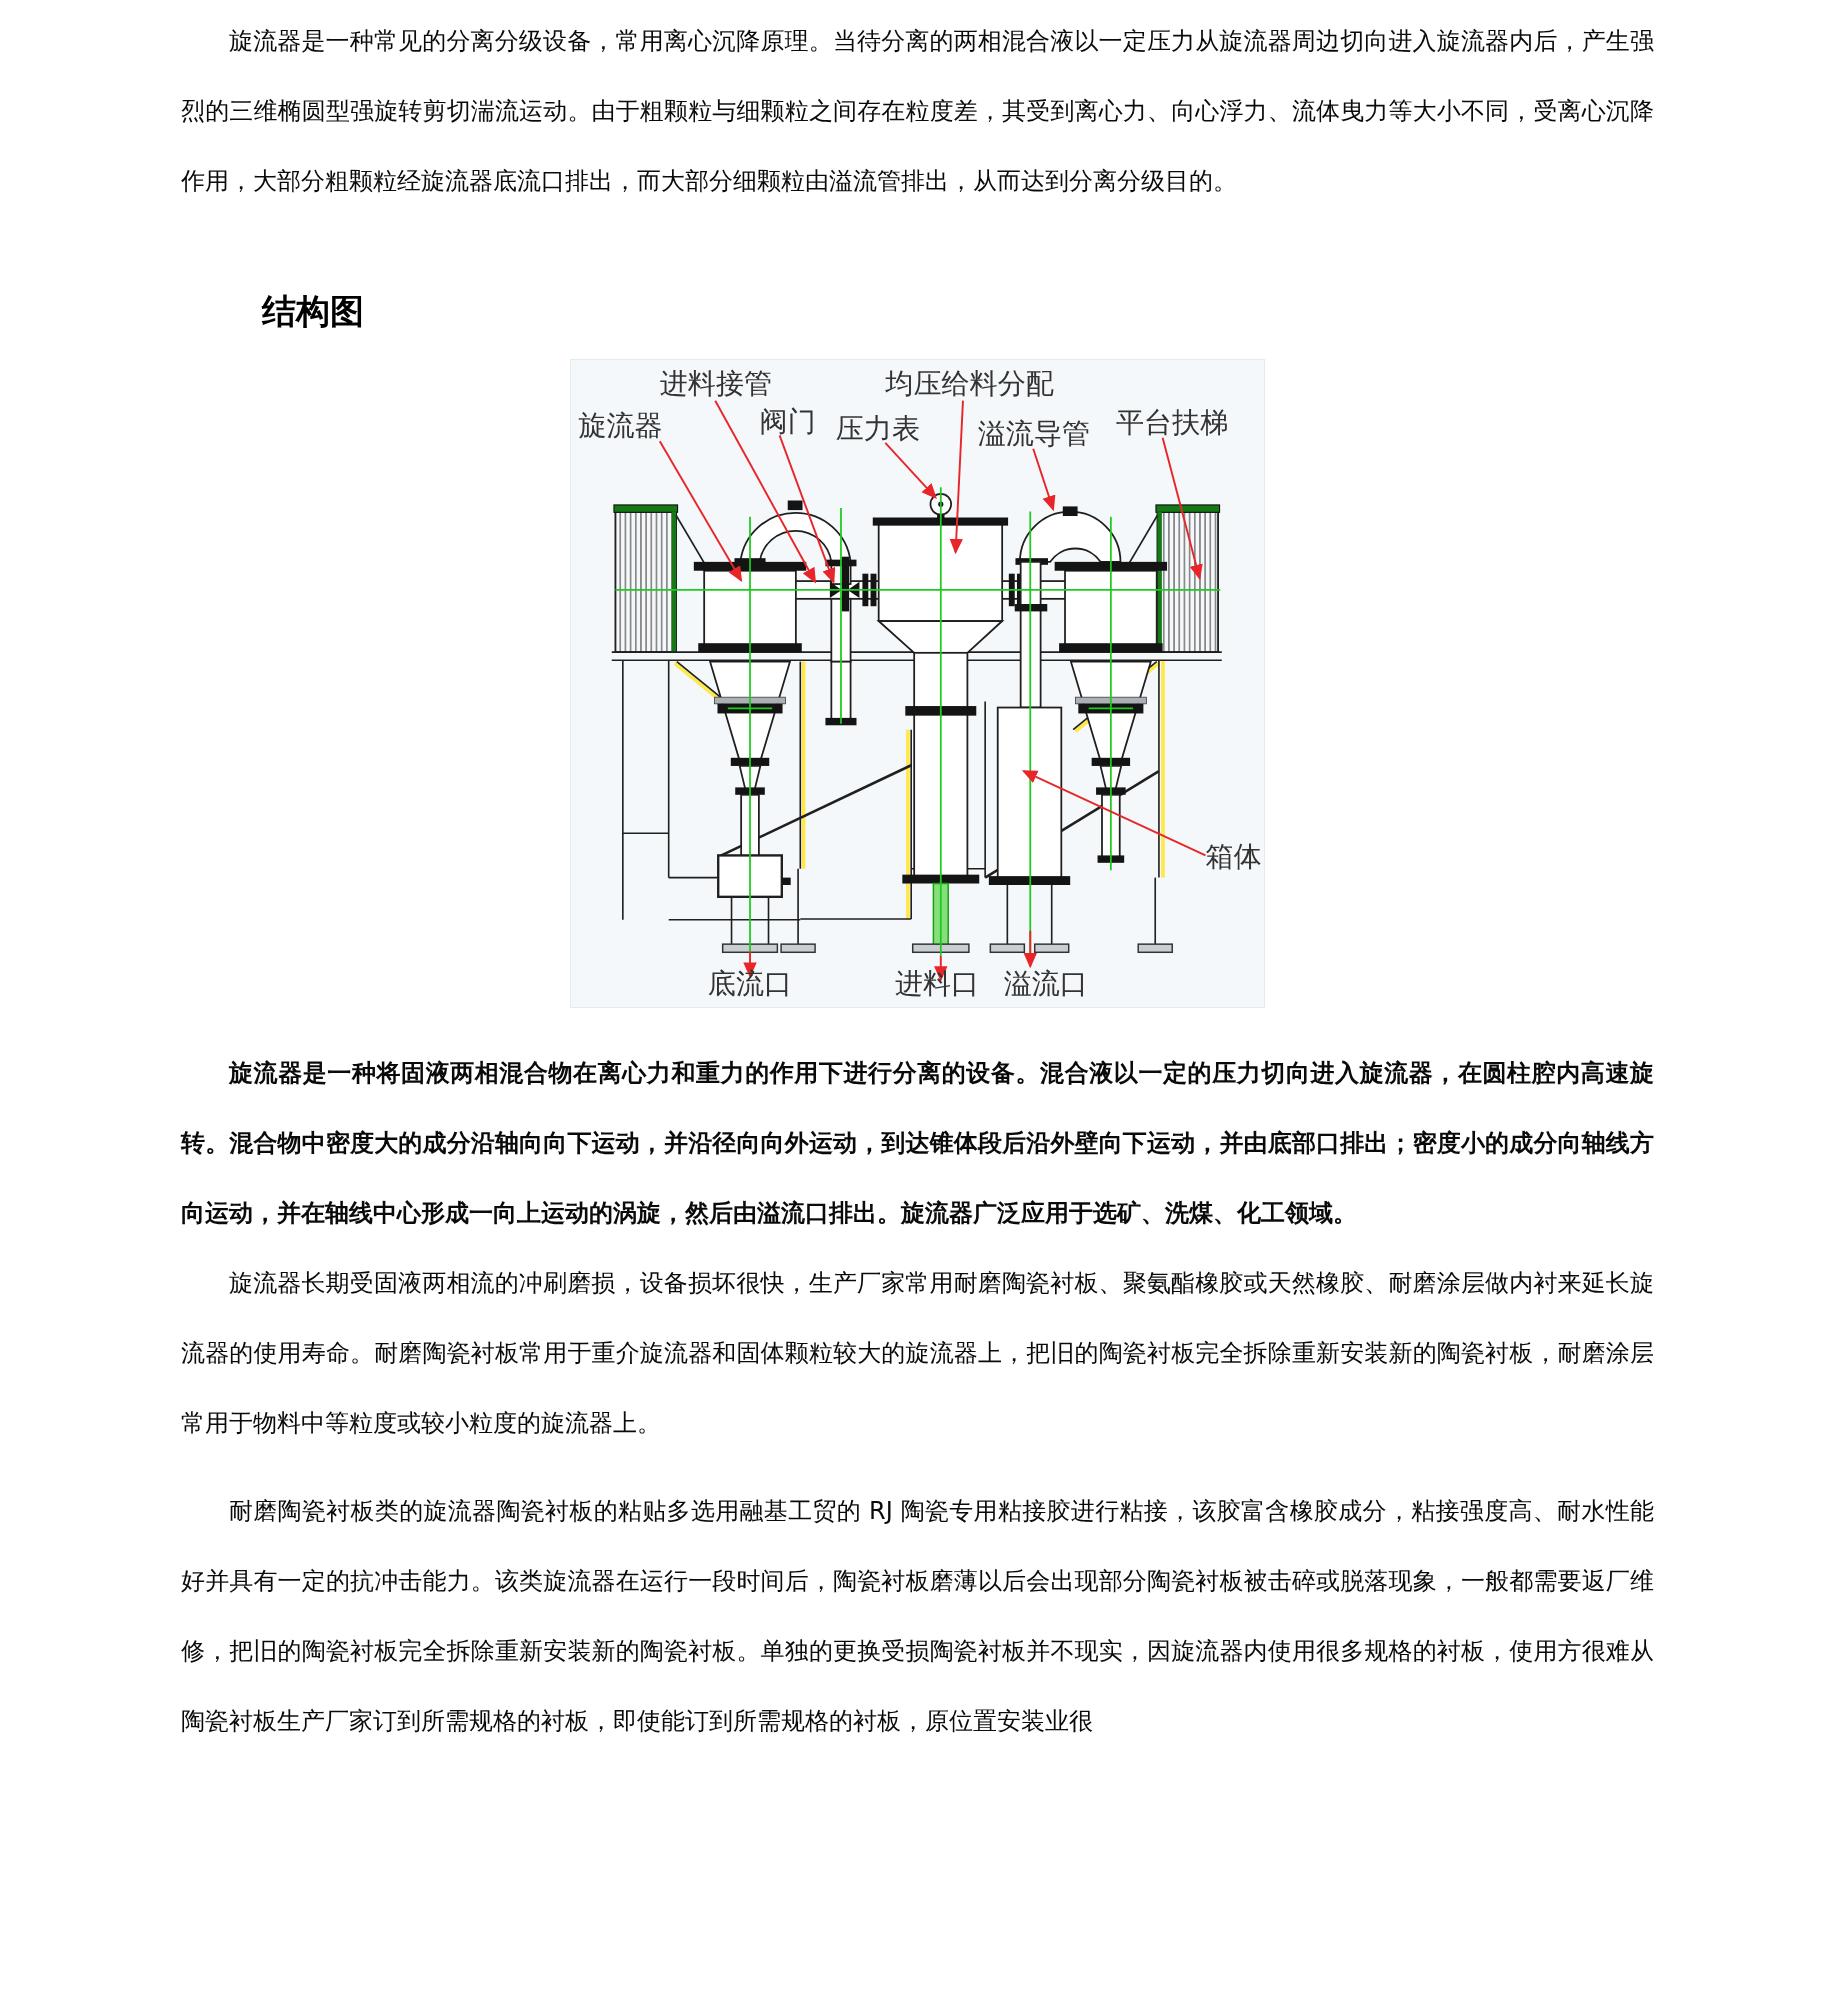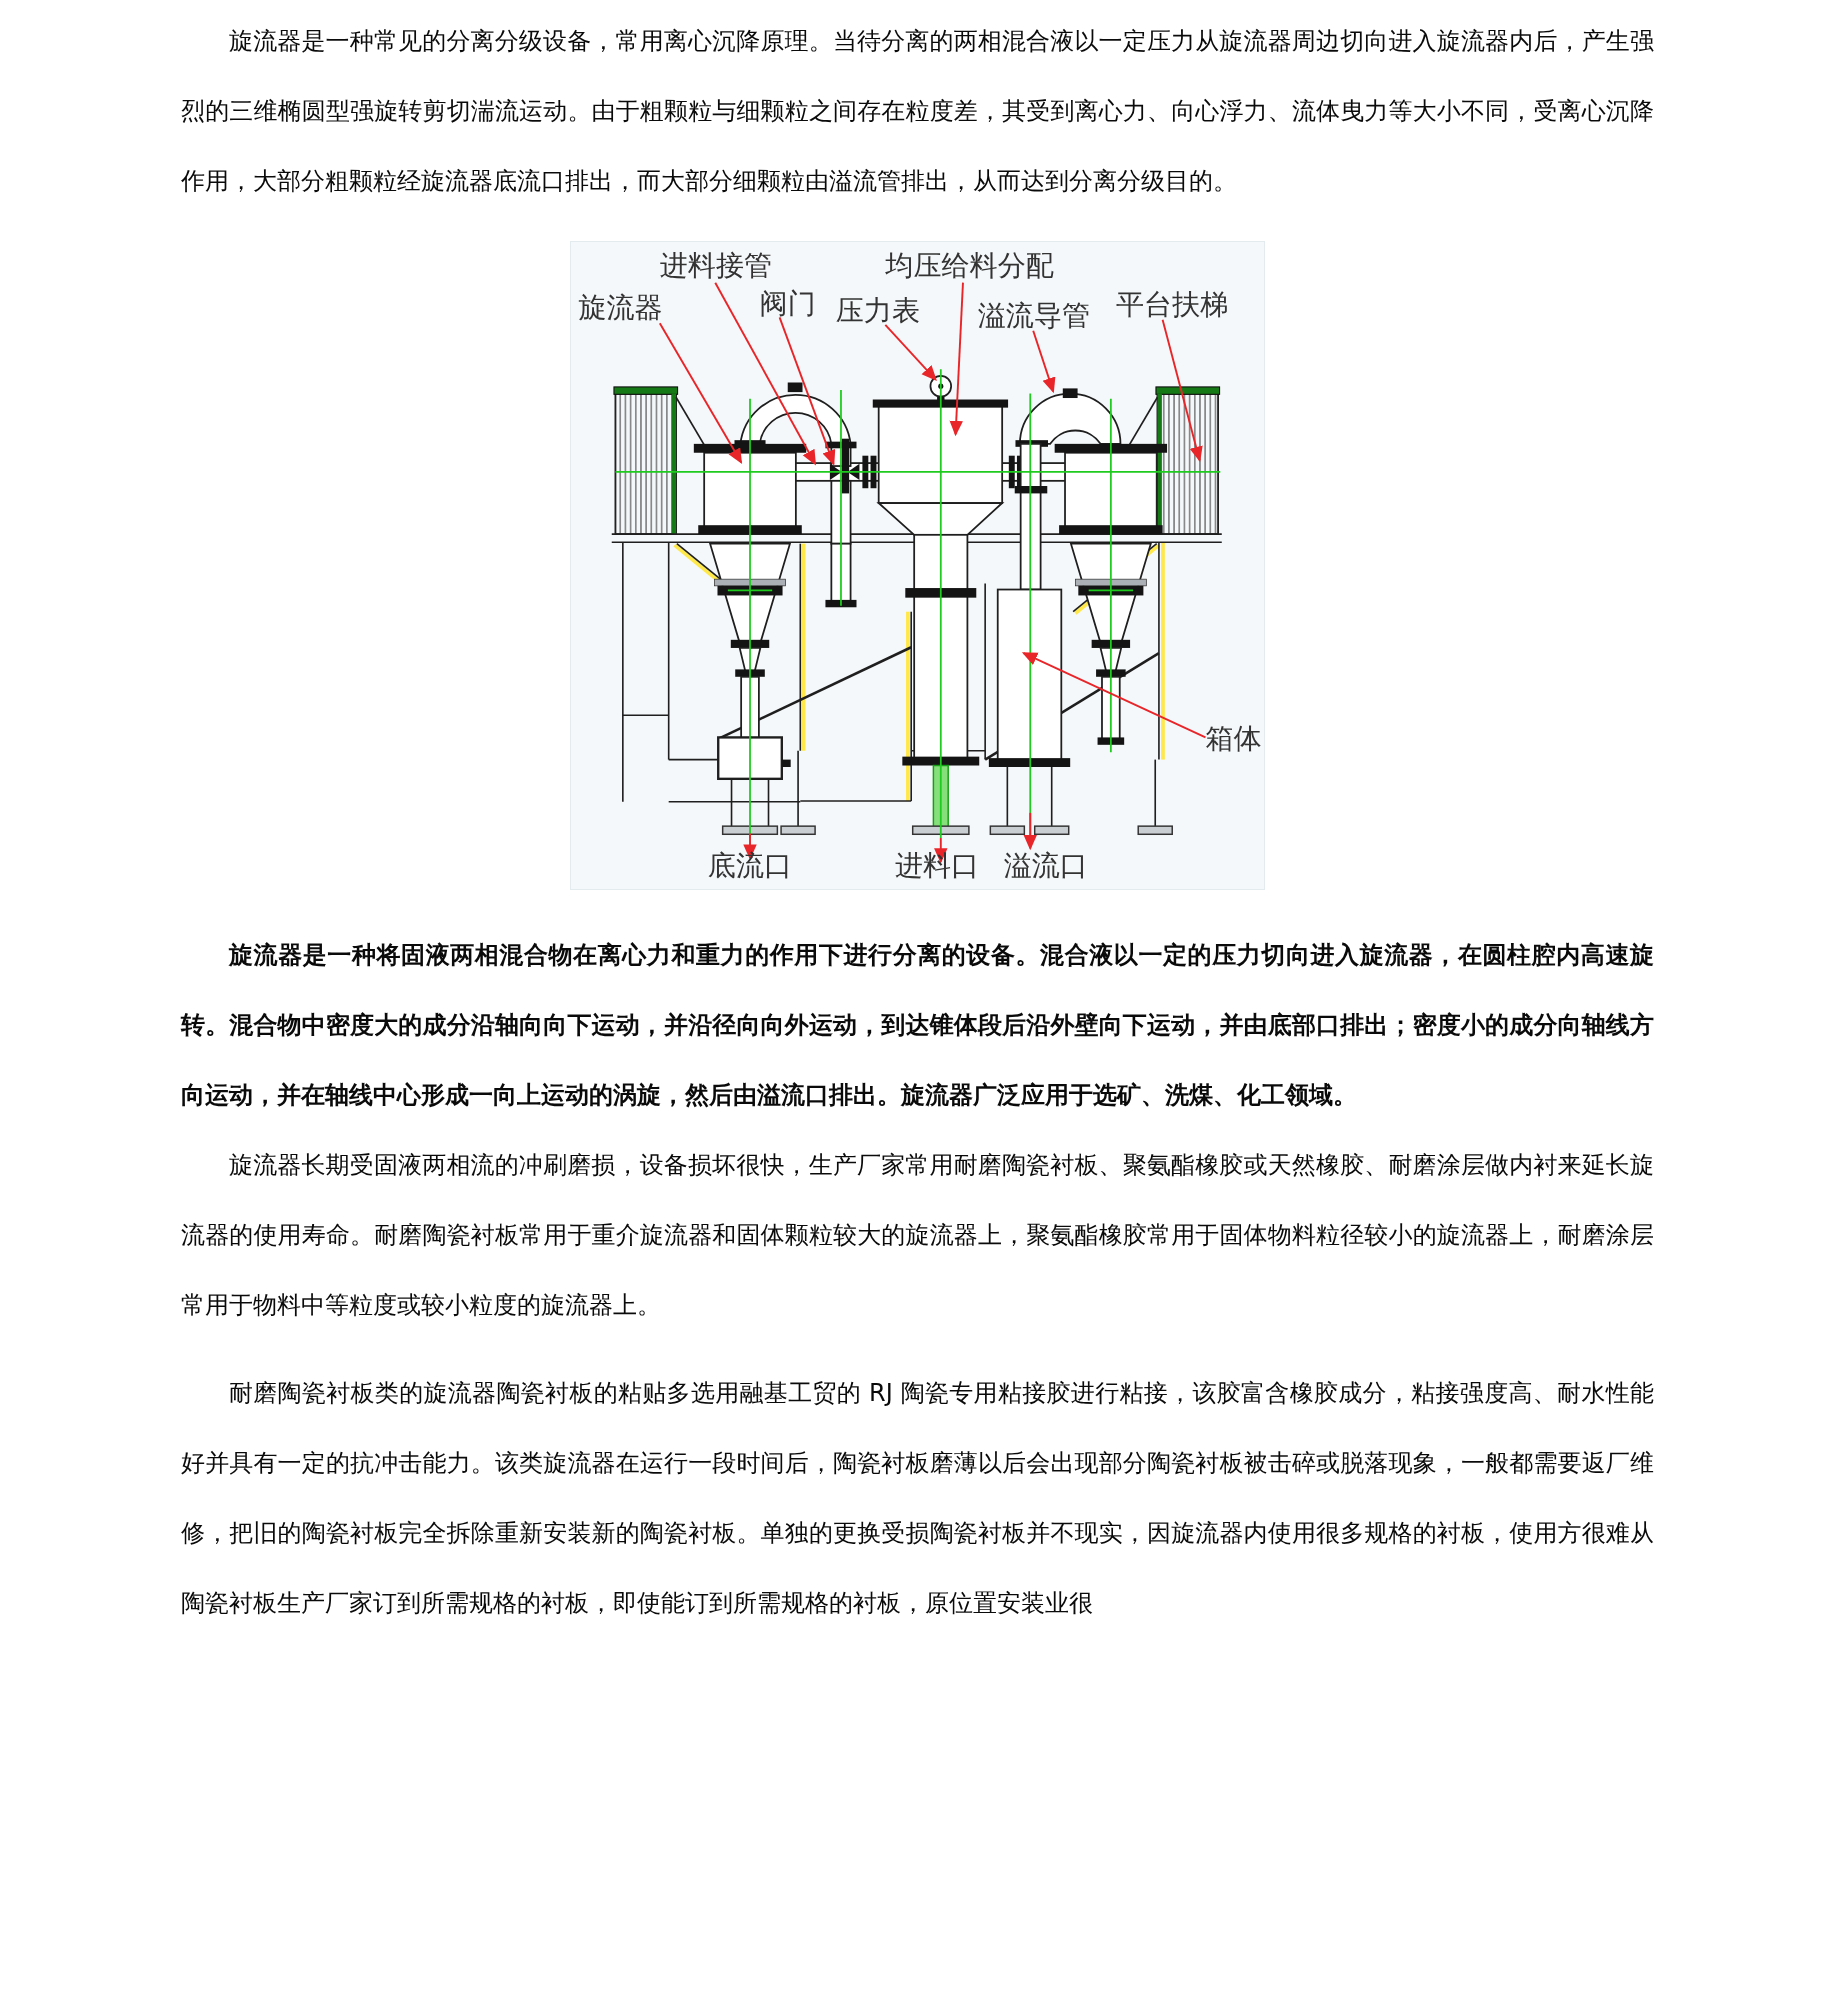--- a/index.html
+++ b/index.html
@@ -50,20 +50,21 @@
   .r  { stroke:#e8262a; stroke-width:2.6; fill:none; marker-end:url(#arr); }
   .lbl { font-size:38px; fill:#333; font-family:"DejaVu Sans","Liberation Sans",sans-serif; }
 </style>
 </head>
 <body>
 
 <div class="page">
 
   <p class="para">旋流器是一种常见的分离分级设备，常用离心沉降原理。当待分离的两相混合液以一定压力从旋流器周边切向进入旋流器内后，产生强烈的三维椭圆型强旋转剪切湍流运动。由于粗颗粒与细颗粒之间存在粒度差，其受到离心力、向心浮力、流体曳力等大小不同，受离心沉降作用，大部分粗颗粒经旋流器底流口排出，而大部分细颗粒由溢流管排出，从而达到分离分级目的。</p>
 
+  <h3 class="heading">结构图</h3>
 
   <div class="figure">
     <svg width="693" height="647" viewBox="0 0 937 875" xmlns="http://www.w3.org/2000/svg">
       <defs>
         <pattern id="hatch" width="7" height="10" patternUnits="userSpaceOnUse">
           <path d="M3.5,0 V10" stroke="#555" stroke-width="1.6"></path>
         </pattern>
         <marker id="arr" markerWidth="9" markerHeight="8" refX="7" refY="3.5" orient="auto">
           <path d="M0,0 L8,3.5 L0,7 Z" fill="#e8262a"></path>
         </marker>
@@ -248,17 +249,17 @@
         <text class="lbl" x="737" y="98">平台扶梯</text>
         <text class="lbl" x="858" y="684">箱体</text>
         <text class="lbl" x="185" y="856">底流口</text>
         <text class="lbl" x="438" y="856">进料口</text>
         <text class="lbl" x="585" y="856">溢流口</text>
       </g>
     </svg>
   </div>
 
   <p class="para after-fig">旋流器是一种将固液两相混合物在离心力和重力的作用下进行分离的设备。混合液以一定的压力切向进入旋流器，在圆柱腔内高速旋转。混合物中密度大的成分沿轴向向下运动，并沿径向向外运动，到达锥体段后沿外壁向下运动，并由底部口排出；密度小的成分向轴线方向运动，并在轴线中心形成一向上运动的涡旋，然后由溢流口排出。旋流器广泛应用于选矿、洗煤、化工领域。</p>
-  <p class="para">旋流器长期受固液两相流的冲刷磨损，设备损坏很快，生产厂家常用耐磨陶瓷衬板、聚氨酯橡胶或天然橡胶、耐磨涂层做内衬来延长旋流器的使用寿命。耐磨陶瓷衬板常用于重介旋流器和固体颗粒较大的旋流器上，聚氨酯橡胶常用于固体物料粒径较小的旋流器上，耐磨涂层常用于物料中等粒度或较小粒度的旋流器上。</p>
+  <p class="para">旋流器长期受固液两相流的冲刷磨损，设备损坏很快，生产厂家常用耐磨陶瓷衬板、聚氨酯橡胶或天然橡胶、耐磨涂层做内衬来延长旋流器的使用寿命。耐磨陶瓷衬板常用于重介旋流器和固体颗粒较大的旋流器上，把旧的陶瓷衬板完全拆除重新安装新的陶瓷衬板，耐磨涂层常用于物料中等粒度或较小粒度的旋流器上。</p>
   <p class="para gap-top">耐磨陶瓷衬板类的旋流器陶瓷衬板的粘贴多选用融基工贸的 RJ 陶瓷专用粘接胶进行粘接，该胶富含橡胶成分，粘接强度高、耐水性能好并具有一定的抗冲击能力。该类旋流器在运行一段时间后，陶瓷衬板磨薄以后会出现部分陶瓷衬板被击碎或脱落现象，一般都需要返厂维修，把旧的陶瓷衬板完全拆除重新安装新的陶瓷衬板。单独的更换受损陶瓷衬板并不现实，因旋流器内使用很多规格的衬板，使用方很难从陶瓷衬板生产厂家订到所需规格的衬板，即使能订到所需规格的衬板，原位置安装业很</p>
 
 </div>
 
 
 </body></html>

